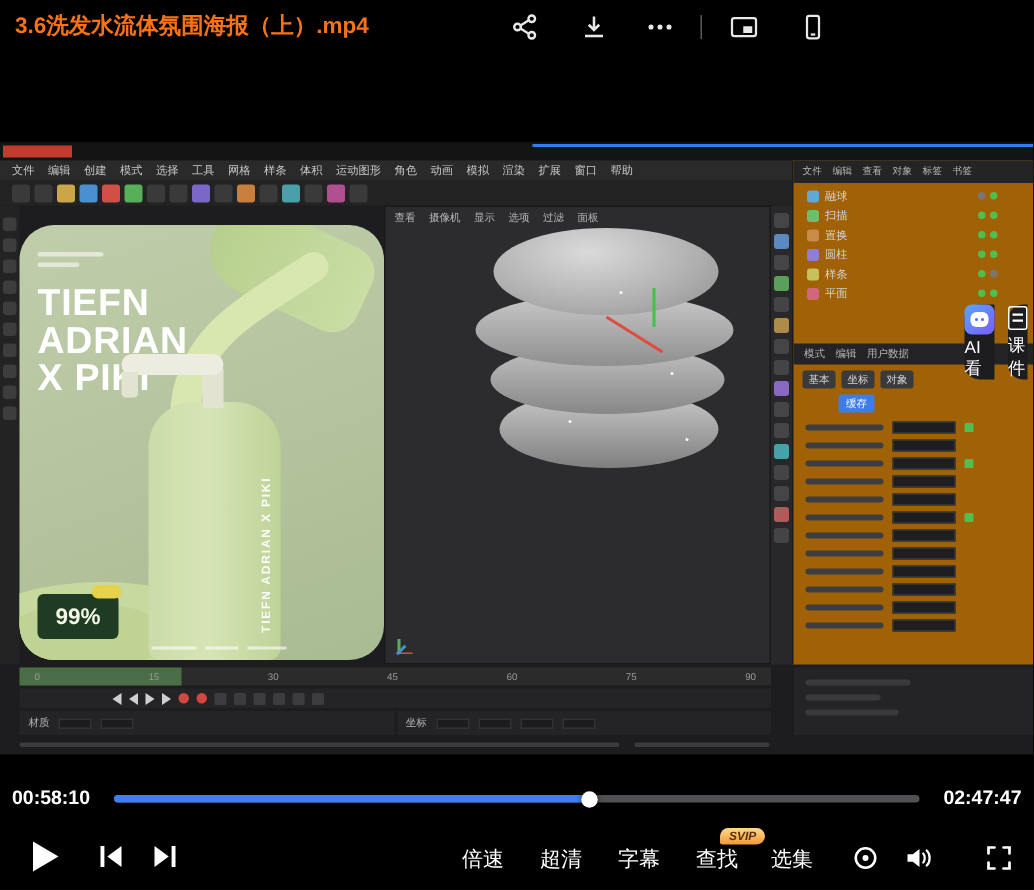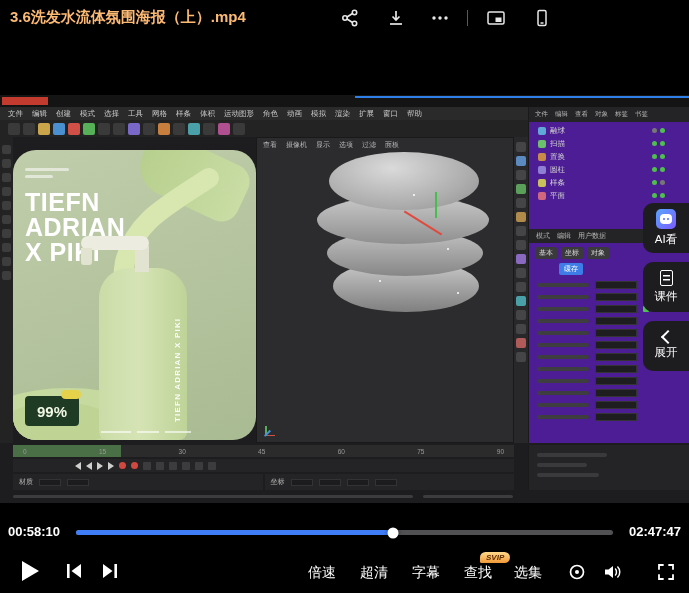--- a/index.html
+++ b/index.html
@@ -1,21 +1,21 @@
 <!DOCTYPE html>
 <html><head>
 <meta charset="utf-8">
 <style>
   html,body{margin:0;padding:0;background:#000;}
   .stage{position:relative;width:689px;height:593px;background:#000;overflow:hidden;
          font-family:"Liberation Sans",sans-serif;-webkit-font-smoothing:antialiased;}
 
   
   .topbar{position:absolute;left:0;top:0;right:0;height:36px;}
-  .title{position:absolute;left:10px;top:8px;font-size:15px;font-weight:700;color:#fdba74;white-space:nowrap;}
+  .title{position:absolute;left:10px;top:8px;font-size:15px;font-weight:700;color:#f97316;white-space:nowrap;}
   .tb-icon{position:absolute;top:8px;width:20px;height:20px;color:#e8e8e8;cursor:pointer;}
   .tb-sep{position:absolute;left:467px;top:10px;width:1px;height:16px;background:#5a5a5a;}
   .avatar-pill{position:absolute;right:0;top:2px;width:112px;height:32px;border-radius:16px 0 0 16px;
                background:linear-gradient(90deg,#41629f,#152347 70%);display:flex;align-items:center;cursor:pointer;}
   .avatar{width:27px;height:27px;border-radius:50%;margin-left:4px;background:#9ec9f5;position:relative;overflow:hidden;}
   .avatar .face{position:absolute;left:3px;top:4px;width:21px;height:21px;background:#fff;border-radius:50%;}
   .avatar .eyes{position:absolute;left:9px;top:13px;width:3px;height:3px;background:#444;border-radius:50%;box-shadow:7px 0 0 #444;}
   .hi{color:#fff;font-weight:700;font-size:13px;margin-left:13px;}
   .hi-arrow{color:#c9d4ec;font-size:12px;margin-left:3px;}
 
@@ -80,21 +80,21 @@
   .ax.z{width:8px;height:1.5px;background:#4a90d0;transform:rotate(-45deg);transform-origin:left bottom;}
 
   
   .palette{position:absolute;left:514px;top:42px;width:14px;height:306px;background:#28282a;display:flex;
            flex-direction:column;align-items:center;gap:4px;padding-top:5px;box-sizing:border-box;}
   .pli{width:10px;height:10px;border-radius:2px;background:#454547;flex:none;}
   .palette .pli:nth-child(2){background:#5a8ac0;} .palette .pli:nth-child(4){background:#5aa05a;}
   .palette .pli:nth-child(6){background:#b08a4a;} .palette .pli:nth-child(9){background:#8a6ac0;}
   .palette .pli:nth-child(12){background:#4aa0a8;} .palette .pli:nth-child(15){background:#b05a5a;}
 
-  .rpanel{position:absolute;left:528px;top:12px;right:0;height:336px;background:#4c1d95;border-left:1px solid #1a1a1a;}
+  .rpanel{position:absolute;left:528px;top:12px;right:0;height:336px;background:#a16207;border-left:1px solid #1a1a1a;}
   .om-tabs{display:flex;gap:7px;padding:3px 6px;font-size:6.5px;color:#b5b5b5;background:#242426;}
   .om-list{padding-top:2px;}
   .om-row{display:flex;align-items:center;gap:4px;height:13px;padding-left:9px;font-size:7.5px;color:#d2d2d2;}
   .om-ico{width:8px;height:8px;border-radius:2px;background:#888;flex:none;}
   .om-list .om-row:nth-of-type(1) .om-ico{background:#5fa8d8;}
   .om-list .om-row:nth-of-type(2) .om-ico{background:#6cc06c;}
   .om-list .om-row:nth-of-type(3) .om-ico{background:#c88b4a;}
   .om-list .om-row:nth-of-type(4) .om-ico{background:#8f7fd4;}
   .om-list .om-row:nth-of-type(5) .om-ico{background:#c8c05a;}
   .om-list .om-row:nth-of-type(6) .om-ico{background:#d0677f;}
@@ -126,21 +126,21 @@
   .t-left{width:0;height:0;border-right:6px solid #cfcfcf;border-top:4px solid transparent;border-bottom:4px solid transparent;}
   .t-right{width:0;height:0;border-left:6px solid #cfcfcf;border-top:4px solid transparent;border-bottom:4px solid transparent;}
   .rec{width:7px;height:7px;border-radius:50%;background:#d04840;flex:none;}
   .bpanels{position:absolute;left:13px;top:379px;width:501px;height:16px;display:flex;gap:2px;}
   .bp{flex:1;background:#242426;font-size:7px;color:#b5b5b5;padding:2px 6px;display:flex;align-items:center;gap:6px;}
   .bp-box{width:22px;height:7px;background:#1c1c1e;border:1px solid #333;box-sizing:border-box;}
   .statusbar{position:absolute;left:13px;top:398px;width:660px;height:8px;}
   .st-bar{position:absolute;top:2px;height:3px;background:#3c3c3e;border-radius:2px;}
 
   
-  .sidebtns{position:absolute;right:0;top:203px;width:46px;z-index:60;display:flex;flex-direction:column;gap:9px;}
+  .sidebtns{position:absolute;right:0;top:203px;width:46px;z-index:60;display:flex;flex-direction:row;gap:9px;}
   .sbtn{height:50px;background:#1d1d20;border-radius:10px 0 0 10px;display:flex;flex-direction:column;
         align-items:center;justify-content:center;gap:3px;color:#fff;font-size:11.5px;cursor:pointer;}
   .ai-ico{width:20px;height:20px;border-radius:5px;background:linear-gradient(135deg,#58a6ff,#7b5bff);position:relative;}
   .ai-face{position:absolute;left:4px;top:5px;width:12px;height:10px;background:#fff;border-radius:4px;}
   .ai-eyes{position:absolute;left:7px;top:9px;width:2px;height:2px;background:#4a6cff;border-radius:50%;box-shadow:4px 0 0 #4a6cff;}
   .doc-ico{width:13px;height:16px;border:1.5px solid #fff;border-radius:2px;box-sizing:border-box;
            background:linear-gradient(#fff,#fff) 2px 4px/7px 1.5px no-repeat,linear-gradient(#fff,#fff) 2px 8px/7px 1.5px no-repeat;}
   .chev-ico{width:8px;height:8px;border-left:2px solid #fff;border-bottom:2px solid #fff;transform:rotate(45deg);margin-right:-4px;}
 
   

